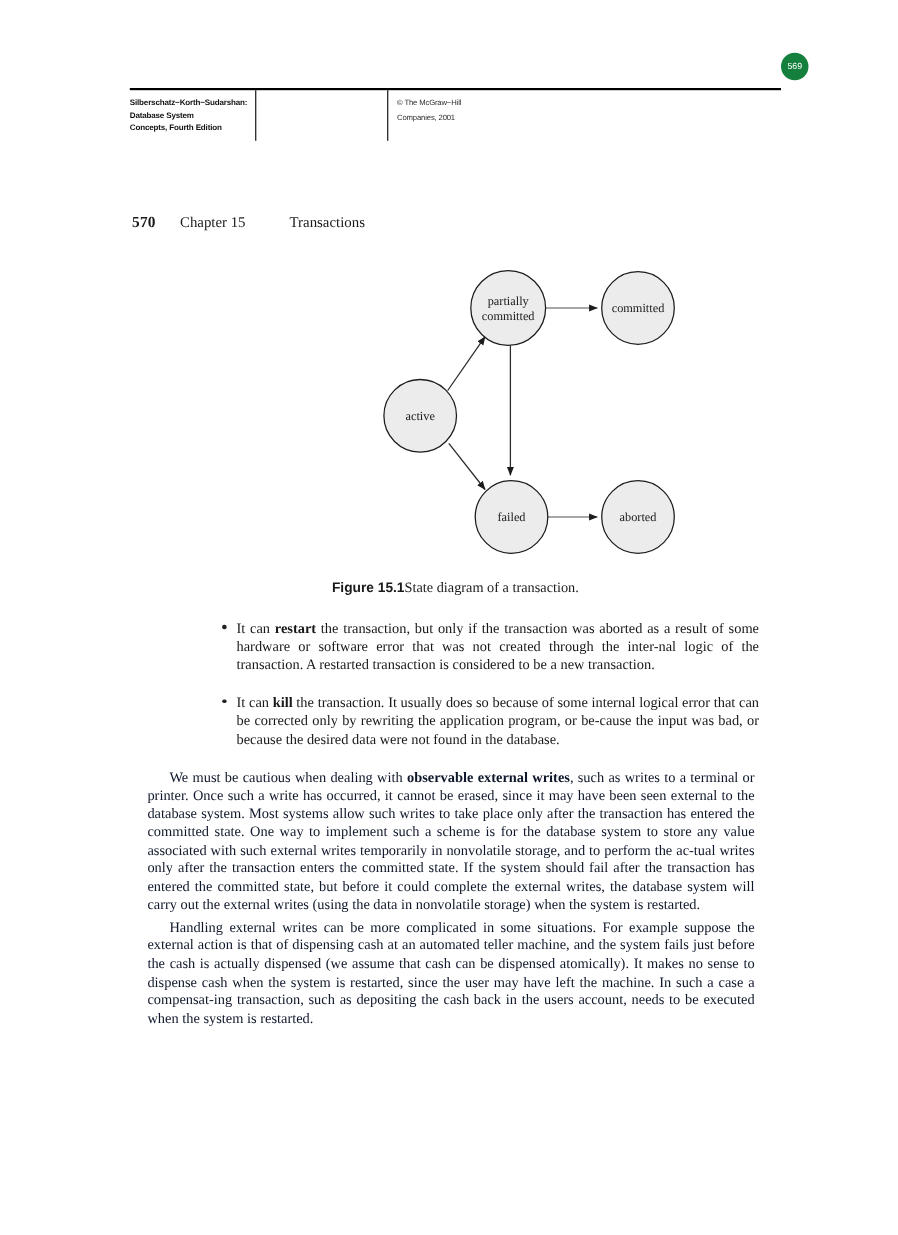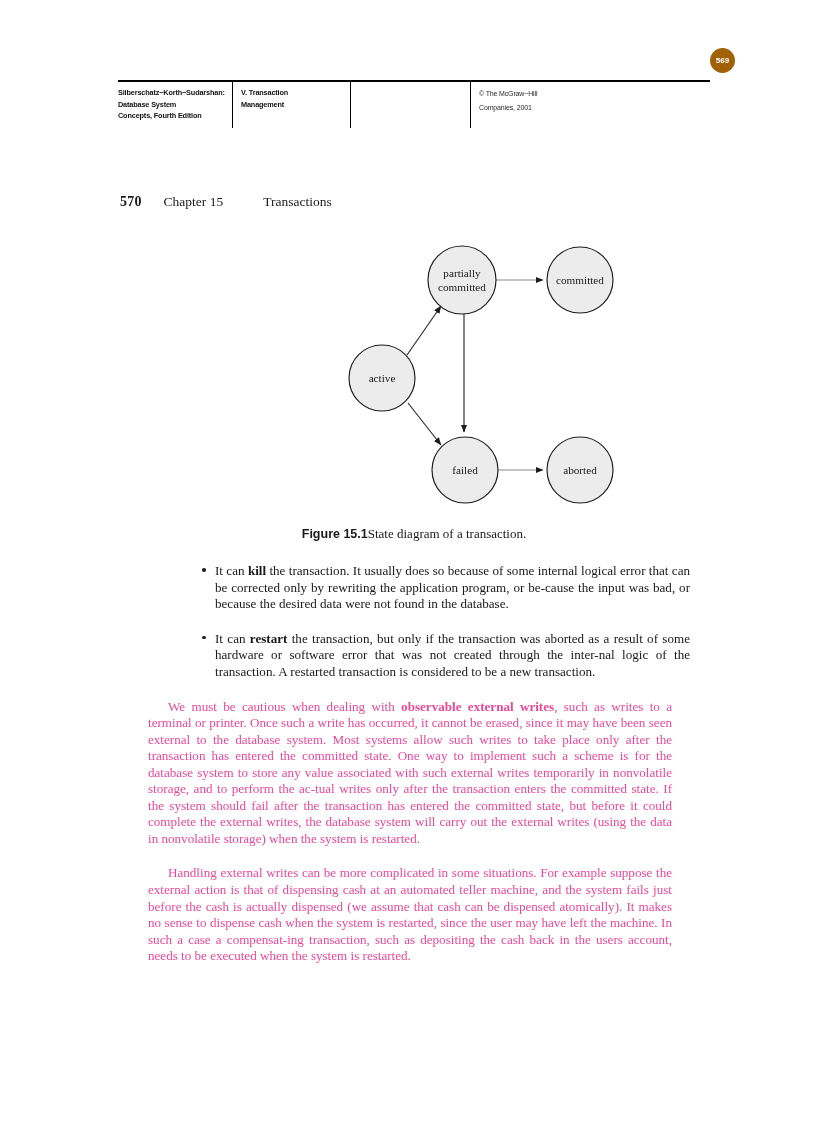--- a/index.html
+++ b/index.html
@@ -67,24 +67,24 @@
   }
   .hdr-col .ln { display: block; white-space: nowrap; }
 
   #page-number-badge {
     position: absolute;
     left: 710px;
     top: 48px;
     width: 25px;
     height: 25px;
     border-radius: 50%;
-    background: #a16207;
+    background: #15803d;
     color: #fff;
     font-family: "Liberation Sans", sans-serif;
-    font-weight: bold;
+    font-weight: normal;
     font-size: 8px;
     display: flex;
     align-items: center;
     justify-content: center;
     text-align: center;
   }
 
   
   #chapter-line {
     position: absolute;
@@ -173,46 +173,42 @@
     left: 72px;
     top: 5px;
     width: 3.5px;
     height: 3.5px;
     border-radius: 50%;
     background: #222;
   }
   ul.bullets > li .li-text b { font-weight: bold; }
 
   .para {
-    margin: 18px;
+    margin: 4px;
     font-size: 13.1px;
     line-height: 16.55px;
     text-align: justify;
     text-indent: 20px;
-    color: #ec4899;
+    color: #0f172a;
     hyphens: none;
   }
   .para b { font-weight: bold; }
   #para-1 { margin-top: 17px; }
   #para-2 { margin-top: 0px; }
 </style>
 </head>
 <body>
 
 <div id="page-header">
   <div class="rule-top"></div>
   <div class="hdr-cols">
     <div class="hdr-col c1">
       <span class="ln">Silberschatz−Korth−Sudarshan:</span>
       <span class="ln">Database System</span>
       <span class="ln">Concepts, Fourth Edition</span>
-    </div>
-    <div class="hdr-col c2">
-      <span class="ln">V. Transaction</span>
-      <span class="ln">Management</span>
     </div>
     <div class="hdr-col c4">
       <span class="ln"></span>
     </div>
     <div class="hdr-col c5">
       <span class="ln">© The McGraw−Hill</span>
       <span class="ln">Companies, 2001</span>
     </div>
   </div>
 </div>
@@ -270,23 +266,23 @@
 </div>
 
 <div id="figure-caption">
   <span class="cap-label">Figure 15.1</span><span class="cap-text">State diagram of a transaction.</span>
 </div>
 
 <div id="body-text">
   <ul class="bullets">
     <li>
       <span class="bullet-dot"></span>
-      <span class="li-text">It can <b>kill</b> the transaction. It usually does so because of some internal logical error that can be corrected only by rewriting the application program, or be-cause the input was bad, or because the desired data were not found in the database.</span>
+      <span class="li-text">It can <b>restart</b> the transaction, but only if the transaction was aborted as a result of some hardware or software error that was not created through the inter-nal logic of the transaction. A restarted transaction is considered to be a new transaction.</span>
     </li>
     <li>
       <span class="bullet-dot"></span>
-      <span class="li-text">It can <b>restart</b> the transaction, but only if the transaction was aborted as a result of some hardware or software error that was not created through the inter-nal logic of the transaction. A restarted transaction is considered to be a new transaction.</span>
+      <span class="li-text">It can <b>kill</b> the transaction. It usually does so because of some internal logical error that can be corrected only by rewriting the application program, or be-cause the input was bad, or because the desired data were not found in the database.</span>
     </li>
   </ul>
 
   <p class="para" id="para-1">We must be cautious when dealing with <b>observable external writes</b>, such as writes to a terminal or printer. Once such a write has occurred, it cannot be erased, since it may have been seen external to the database system. Most systems allow such writes to take place only after the transaction has entered the committed state. One way to implement such a scheme is for the database system to store any value associated with such external writes temporarily in nonvolatile storage, and to perform the ac-tual writes only after the transaction enters the committed state. If the system should fail after the transaction has entered the committed state, but before it could complete the external writes, the database system will carry out the external writes (using the data in nonvolatile storage) when the system is restarted.</p>
   <p class="para" id="para-2">Handling external writes can be more complicated in some situations. For example suppose the external action is that of dispensing cash at an automated teller machine, and the system fails just before the cash is actually dispensed (we assume that cash can be dispensed atomically). It makes no sense to dispense cash when the system is restarted, since the user may have left the machine. In such a case a compensat-ing transaction, such as depositing the cash back in the users account, needs to be executed when the system is restarted.</p>
 </div>
 
 </body></html>

